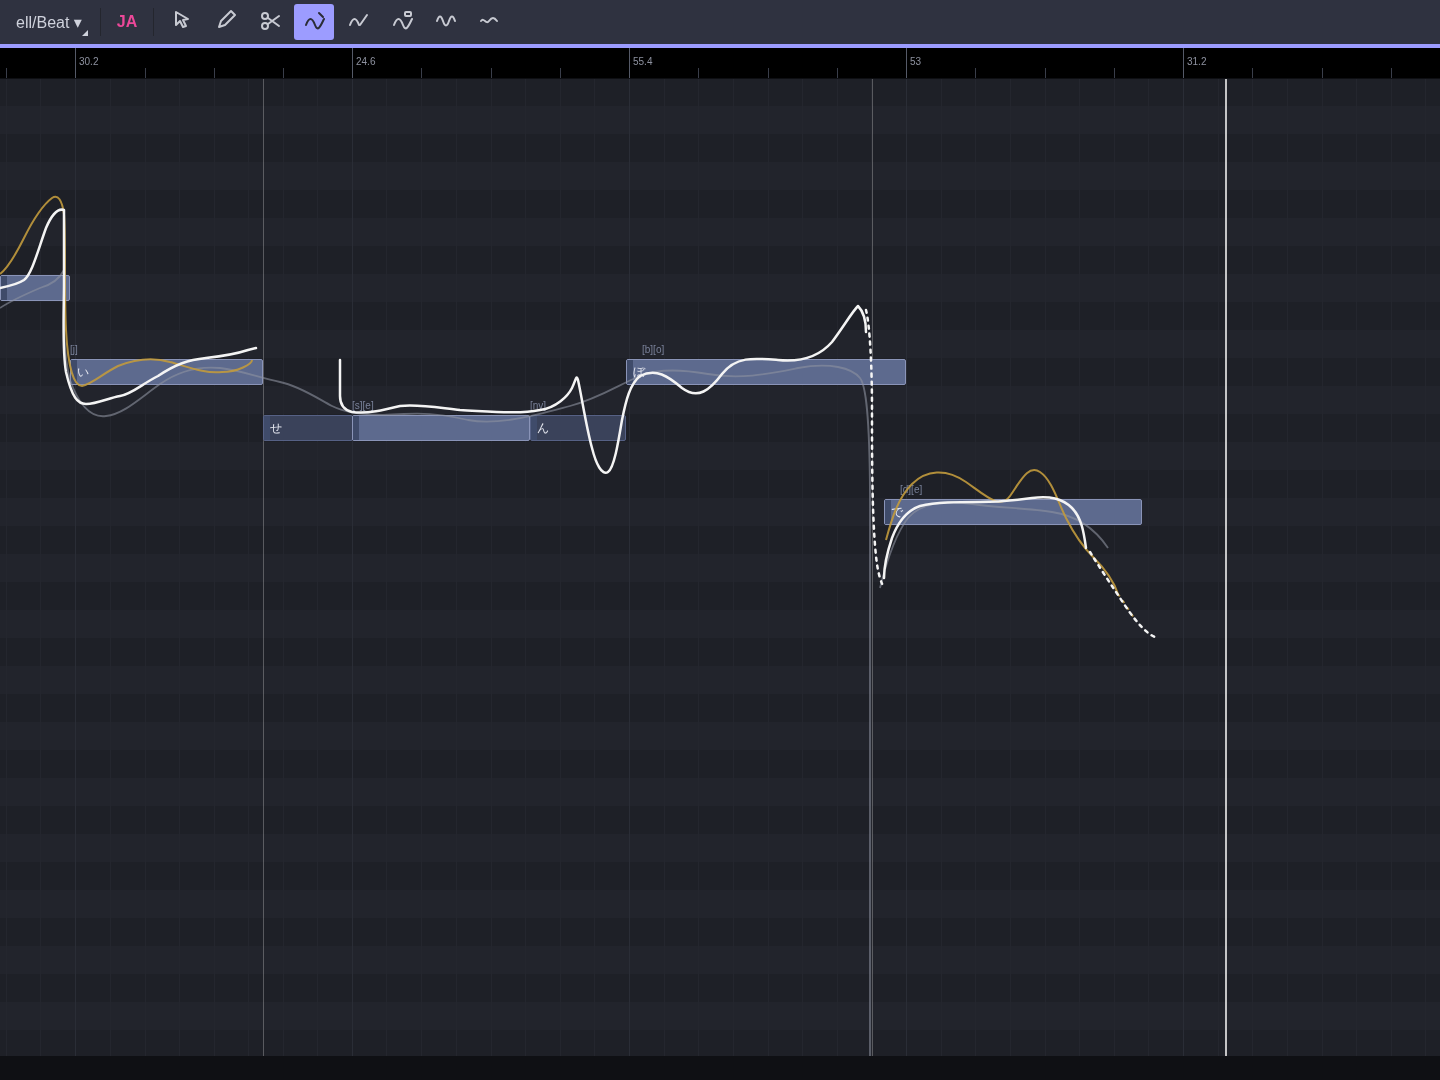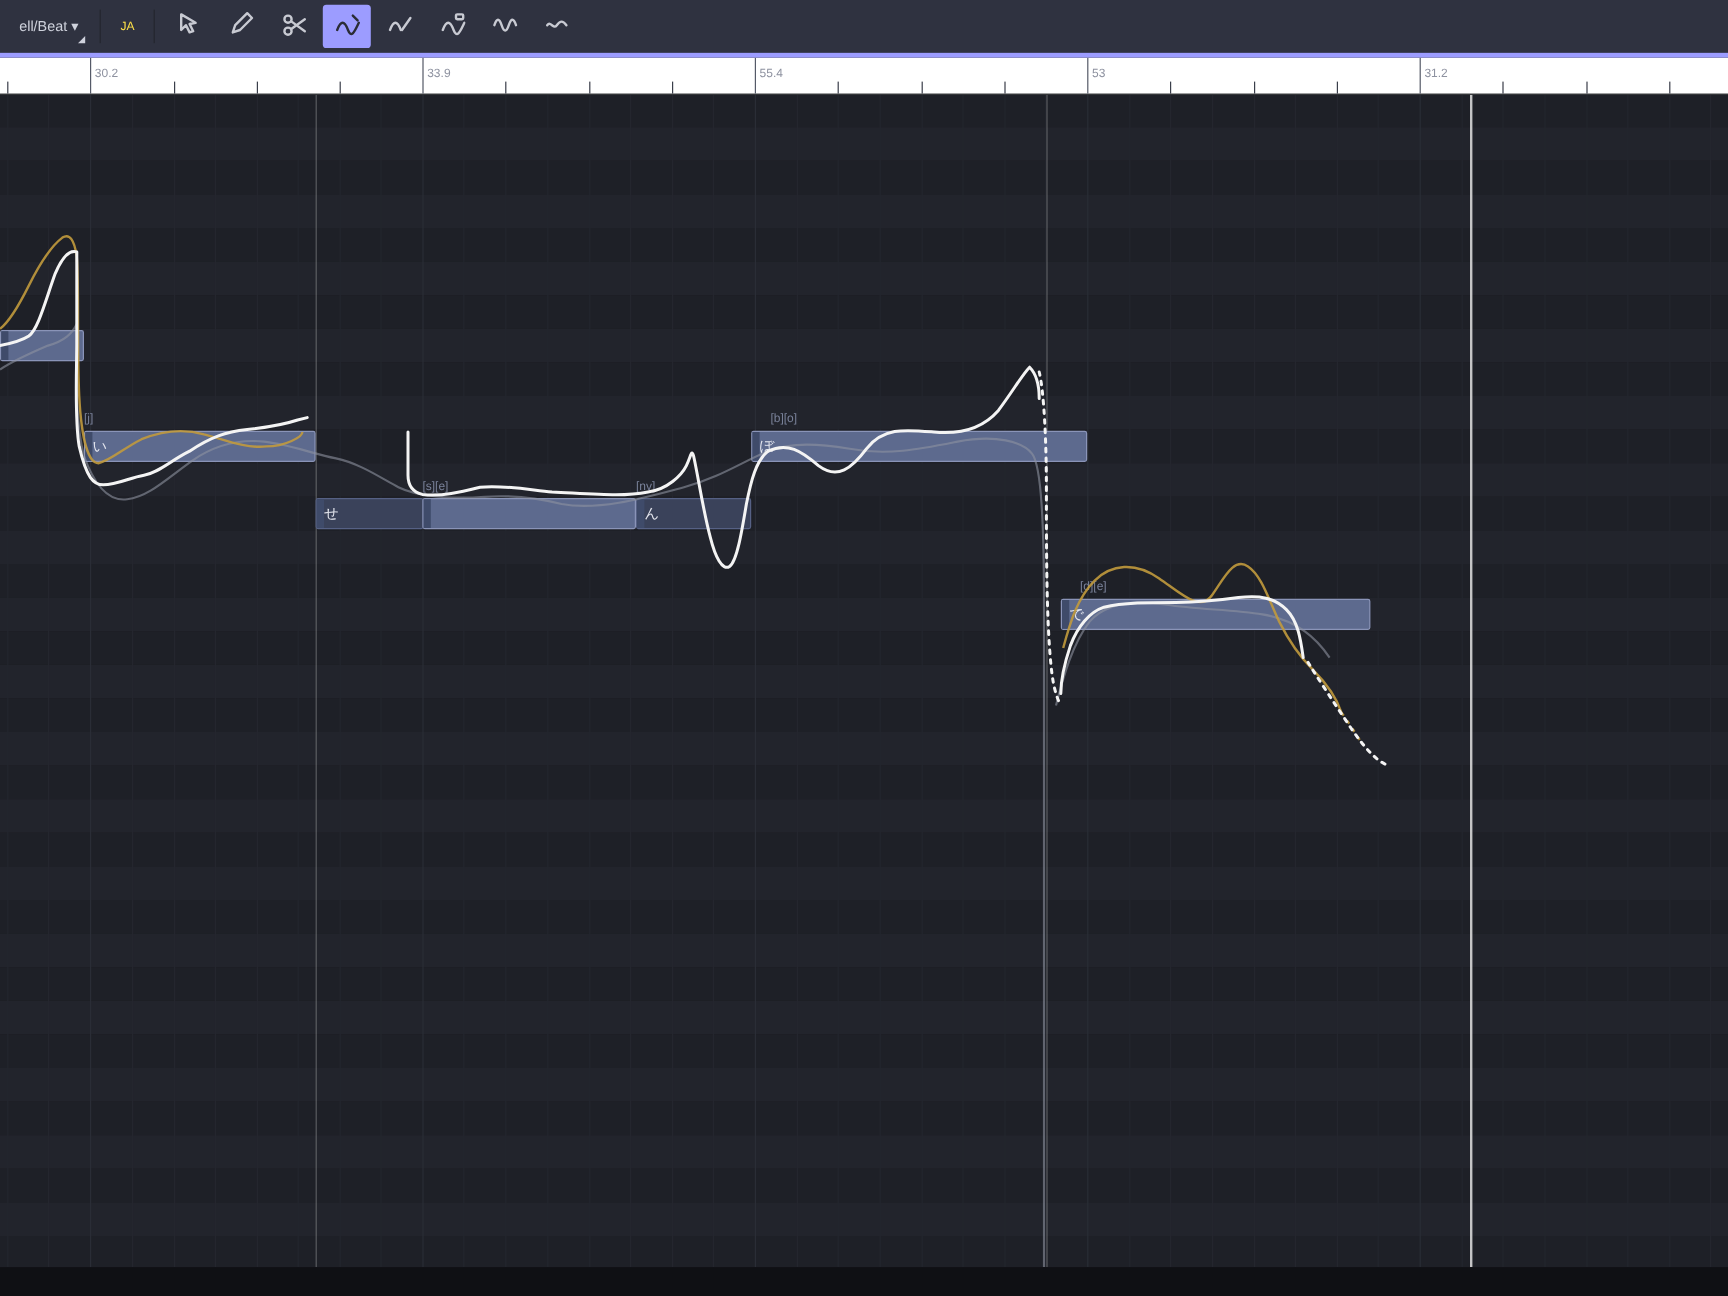--- a/index.html
+++ b/index.html
@@ -20,26 +20,26 @@
     --pitch-grey:#8e92a0;
   }
   html,body{margin:0;padding:0;width:1440px;height:1080px;background:var(--bg);font-family:sans-serif;overflow:hidden;}
   
   .toolbar{position:absolute;left:0;top:0;right:0;height:44px;background:var(--toolbar);display:flex;align-items:center;gap:4px;padding:0 6px;z-index:20;}
   .toolbar::after{content:"";position:absolute;left:0;right:0;bottom:-4px;height:4px;background:var(--toolbar-hi);}
   .tool{width:40px;height:36px;display:flex;align-items:center;justify-content:center;border-radius:3px;color:#c8cad2;}
   .tool.active{background:var(--toolbar-hi);color:#2a2c36;}
   .tool svg{width:22px;height:22px;}
   .tool svg *{stroke:currentColor;fill:none;stroke-width:2;stroke-linecap:round;stroke-linejoin:round;}
-  .snap{display:flex;align-items:center;gap:4px;height:36px;padding:0 10px;font-size:12px;color:#cfd2dc;position:relative;}
+  .snap{display:flex;align-items:center;gap:4px;height:36px;padding:0 10px;font-size:16px;color:#cfd2dc;position:relative;}
   .snap::after{content:"";position:absolute;right:4px;bottom:4px;border-left:6px solid transparent;border-bottom:6px solid #cfd2dc;}
-  .lang{font-weight:400;font-size:10px;color:#fde047;padding:0 8px;}
+  .lang{font-weight:700;font-size:16px;color:#ec4899;padding:0 8px;}
   .div{width:1px;height:28px;background:#24262e;margin:0 4px;}
   
-  .ruler{position:absolute;left:0;top:48px;right:0;height:30px;background:#ffffff;border-bottom:1px solid #0e0f13;z-index:15;}
+  .ruler{position:absolute;left:0;top:48px;right:0;height:30px;background:#000000;border-bottom:1px solid #0e0f13;z-index:15;}
   .ruler .tick{position:absolute;top:0;bottom:0;font-size:10px;color:var(--text-dim);}
   .ruler .tick.maj::before{content:"";position:absolute;left:0;top:0;bottom:0;border-left:1px solid #555a68;}
   .ruler .tick span{position:absolute;left:4px;top:8px;}
   
   .roll{position:absolute;left:0;top:78px;right:0;bottom:24px;overflow:hidden;}
   .rows{position:absolute;inset:0;}
   .row{position:absolute;left:0;right:0;height:28px;}
   .row.a{background:var(--bg-row-a);}
   .row.b{background:var(--bg-row-b);}
   .vgrid{position:absolute;inset:0;pointer-events:none;}
@@ -117,21 +117,21 @@
           <path d="M2 12c3-4 5 4 8 0s5-4 8 0"></path>
         </svg></span>
     </div>
 </div>
 
 <div class="ruler">
     <div class="tick maj" style="left: 75px;">
       <span>30.2</span>
     </div>
     <div class="tick maj" style="left: 352px;">
-      <span>33.9</span>
+      <span>24.6</span>
     </div>
     <div class="tick maj" style="left: 629px;">
       <span>55.4</span>
     </div>
     <div class="tick maj" style="left: 906px;">
       <span>53</span>
     </div>
     <div class="tick maj" style="left: 1183px;">
       <span>31.2</span>
     </div>

